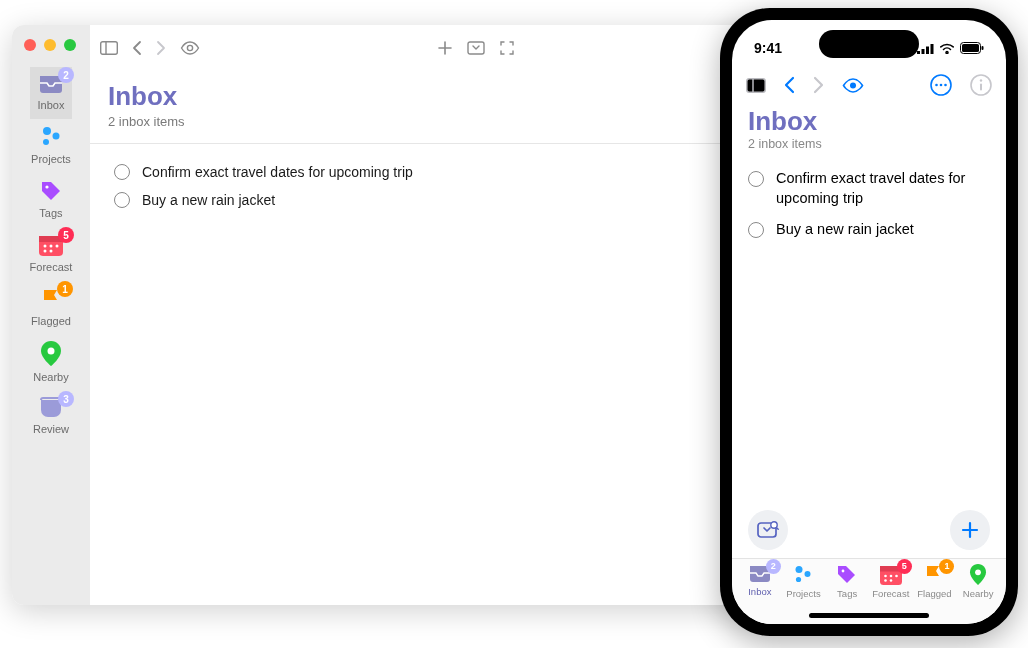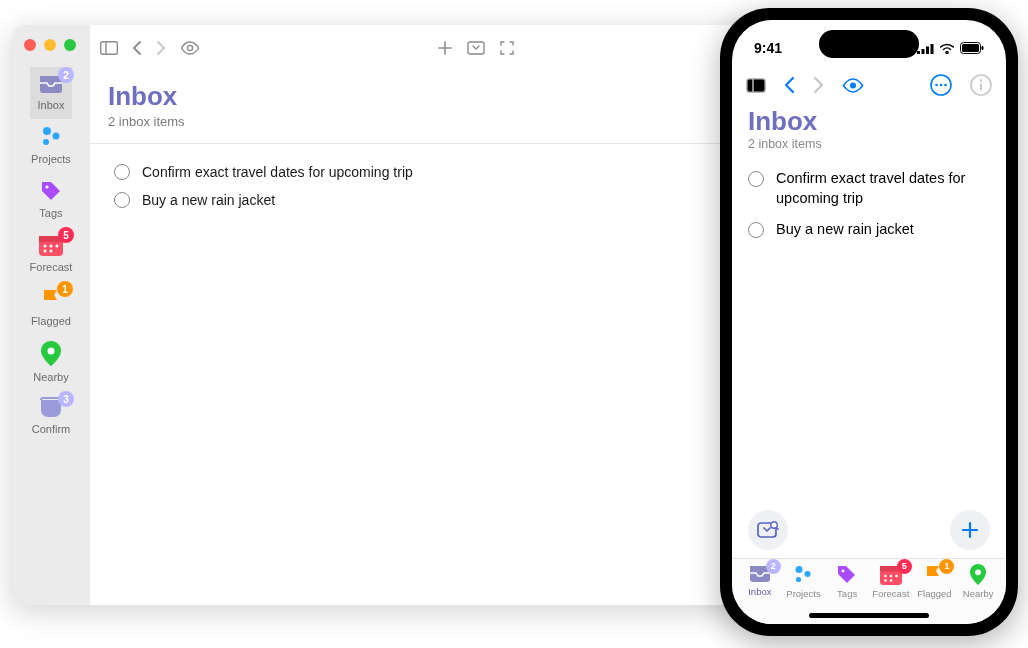--- a/index.html
+++ b/index.html
@@ -147,21 +147,21 @@
           <div class="side-label">Nearby</div>
         </div>
         <div class="side-item">
           <div class="side-icon">
             <svg width="26" height="22" viewBox="0 0 26 22">
               <path d="M3 3h20v10a7 7 0 01-7 7H10a7 7 0 01-7-7V3z" fill="#9b9bd9"></path>
               <path d="M3 3c0-1 1-2 2-2h16c1 0 2 1 2 2" stroke="#9b9bd9" stroke-width="2" fill="none"></path>
             </svg>
             <span class="badge blue">3</span>
           </div>
-          <div class="side-label">Confirm</div>
+          <div class="side-label">Review</div>
         </div>
       </div>
   </div>
 
   <div class="mac-main">
     <div class="mac-toolbar">
       <div class="tb-group">
         <span class="tb-icon">
           <svg width="18" height="14" viewBox="0 0 18 14" fill="none">
               <rect x="0.7" y="0.7" width="16.6" height="12.6" rx="2" stroke="#8a8a8a" stroke-width="1.4"></rect>

